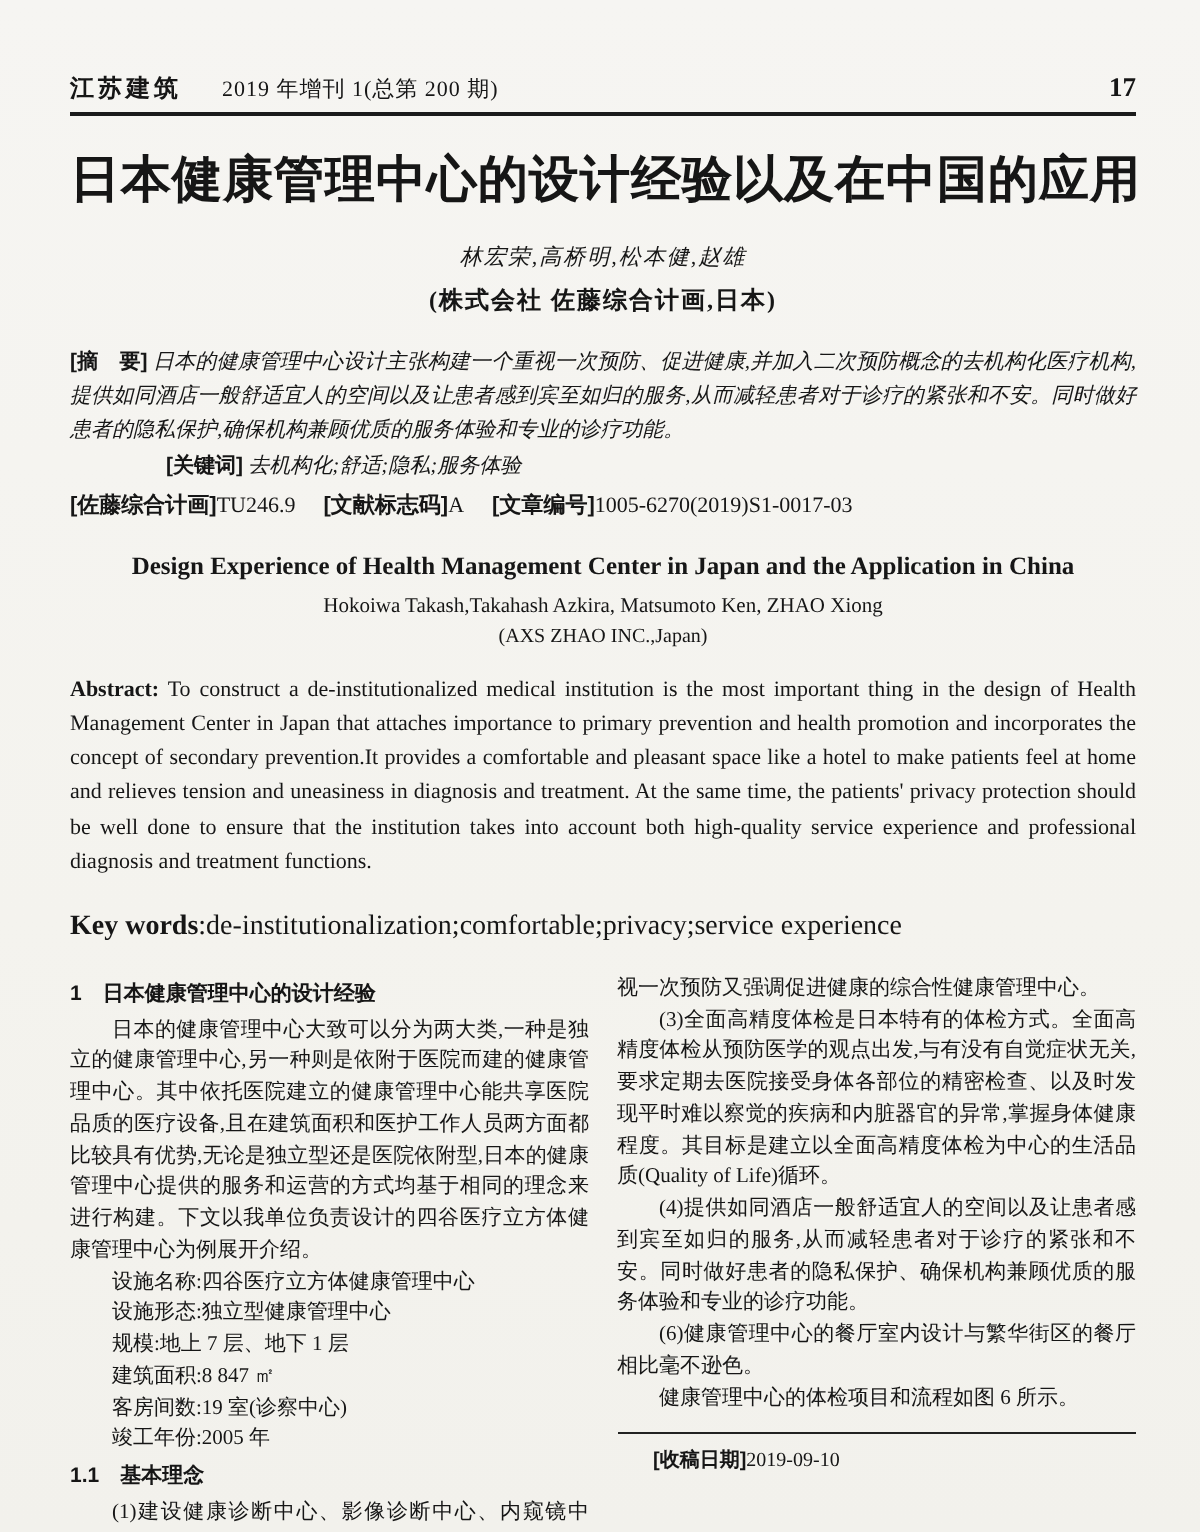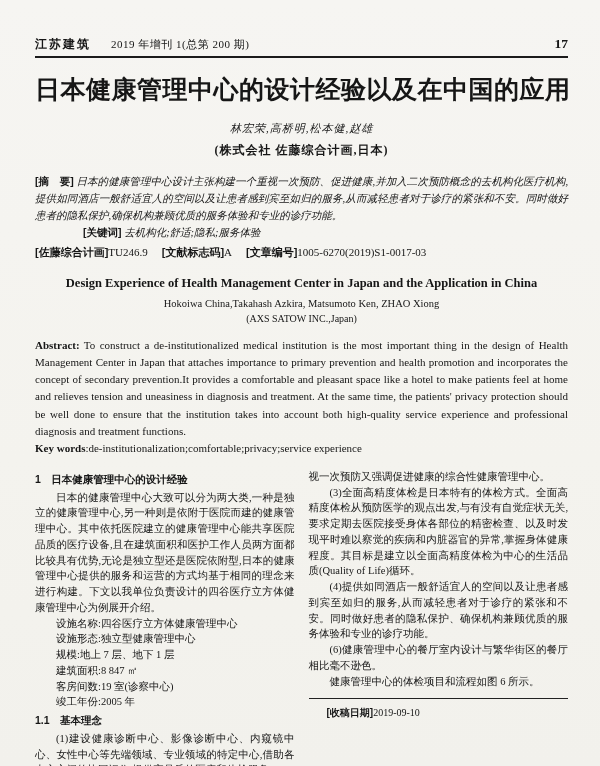--- a/index.html
+++ b/index.html
@@ -26,21 +26,21 @@
   .itxt{font-style:italic;}
   .kwline{margin-top:2px;font-size:10.5px;padding-left:48px;}
   .clcline{margin-top:5px;font-size:11px;}
   .clcline .lbl{font-size:11px;}
   .clc-sep{display:inline-block;width:14px;}
   
   .title-en{margin-top:16px;text-align:center;font-size:12.5px;font-weight:bold;white-space:nowrap;}
   .authors-en{margin-top:7px;text-align:center;font-size:10.5px;}
   .affil-en{margin-top:4px;text-align:center;font-size:10px;}
   .abs-en{margin-top:13px;font-size:11px;line-height:1.56;text-align:justify;}
-  .kw-en{font-size:11px;margin-top:2px;}
+  .kw-en{font-size:14px;margin-top:16px;}
   
   .columns{display:flex;gap:14px;margin-top:15px;}
   .col{flex:1;font-size:10.5px;line-height:1.5;text-align:justify;}
   .sec-h{font-family:"Liberation Sans","DejaVu Sans",sans-serif;font-weight:bold;font-size:10.5px;text-align:left;margin:3px 0 2px 0;}
   .para{text-indent:2em;}
   .para.noindent{text-indent:0;}
   .dline{text-indent:2em;text-align:left;}
   
   .footnote{margin-top:9px;border-top:1.5px solid #222;padding-top:5px;font-size:10px;line-height:1.7;text-align:left;}
   .fn-line{padding-left:18px;}
@@ -66,22 +66,22 @@
   </div>
   <div class="kwline">
     <span class="lbl">[关键词]</span>
     <span class="itxt">去机构化;舒适;隐私;服务体验</span>
   </div>
   <div class="clcline">
     <span class="lbl">[佐藤综合计画]</span><span>TU246.9</span><span class="clc-sep"></span><span class="lbl">[文献标志码]</span><span>A</span><span class="clc-sep"></span><span class="lbl">[文章编号]</span><span>1005-6270(2019)S1-0017-03</span>
   </div>
 
   <div class="title-en">Design Experience of Health Management Center in Japan and the Application in China</div>
-  <div class="authors-en">Hokoiwa China,Takahash Azkira, Matsumoto Ken, ZHAO Xiong</div>
-  <div class="affil-en">(AXS SATOW INC.,Japan)</div>
+  <div class="authors-en">Hokoiwa Takash,Takahash Azkira, Matsumoto Ken, ZHAO Xiong</div>
+  <div class="affil-en">(AXS ZHAO INC.,Japan)</div>
 
   <div class="abs-en">
     <span class="lbl" style="font-family:'Liberation Serif',serif;">Abstract:</span>
     <span>To construct a de-institutionalized medical institution is the most important thing in the design of Health Management Center in Japan that attaches importance to primary prevention and health promotion and incorporates the concept of secondary prevention.It provides a comfortable and pleasant space like a hotel to make patients feel at home and relieves tension and uneasiness in diagnosis and treatment. At the same time, the patients' privacy protection should be well done to ensure that the institution takes into account both high-quality service experience and professional diagnosis and treatment functions.</span>
   </div>
   <div class="kw-en">
     <span class="lbl" style="font-family:'Liberation Serif',serif;">Key words</span><span>:de-institutionalization;comfortable;privacy;service experience</span>
   </div>
 
   <div class="columns">

